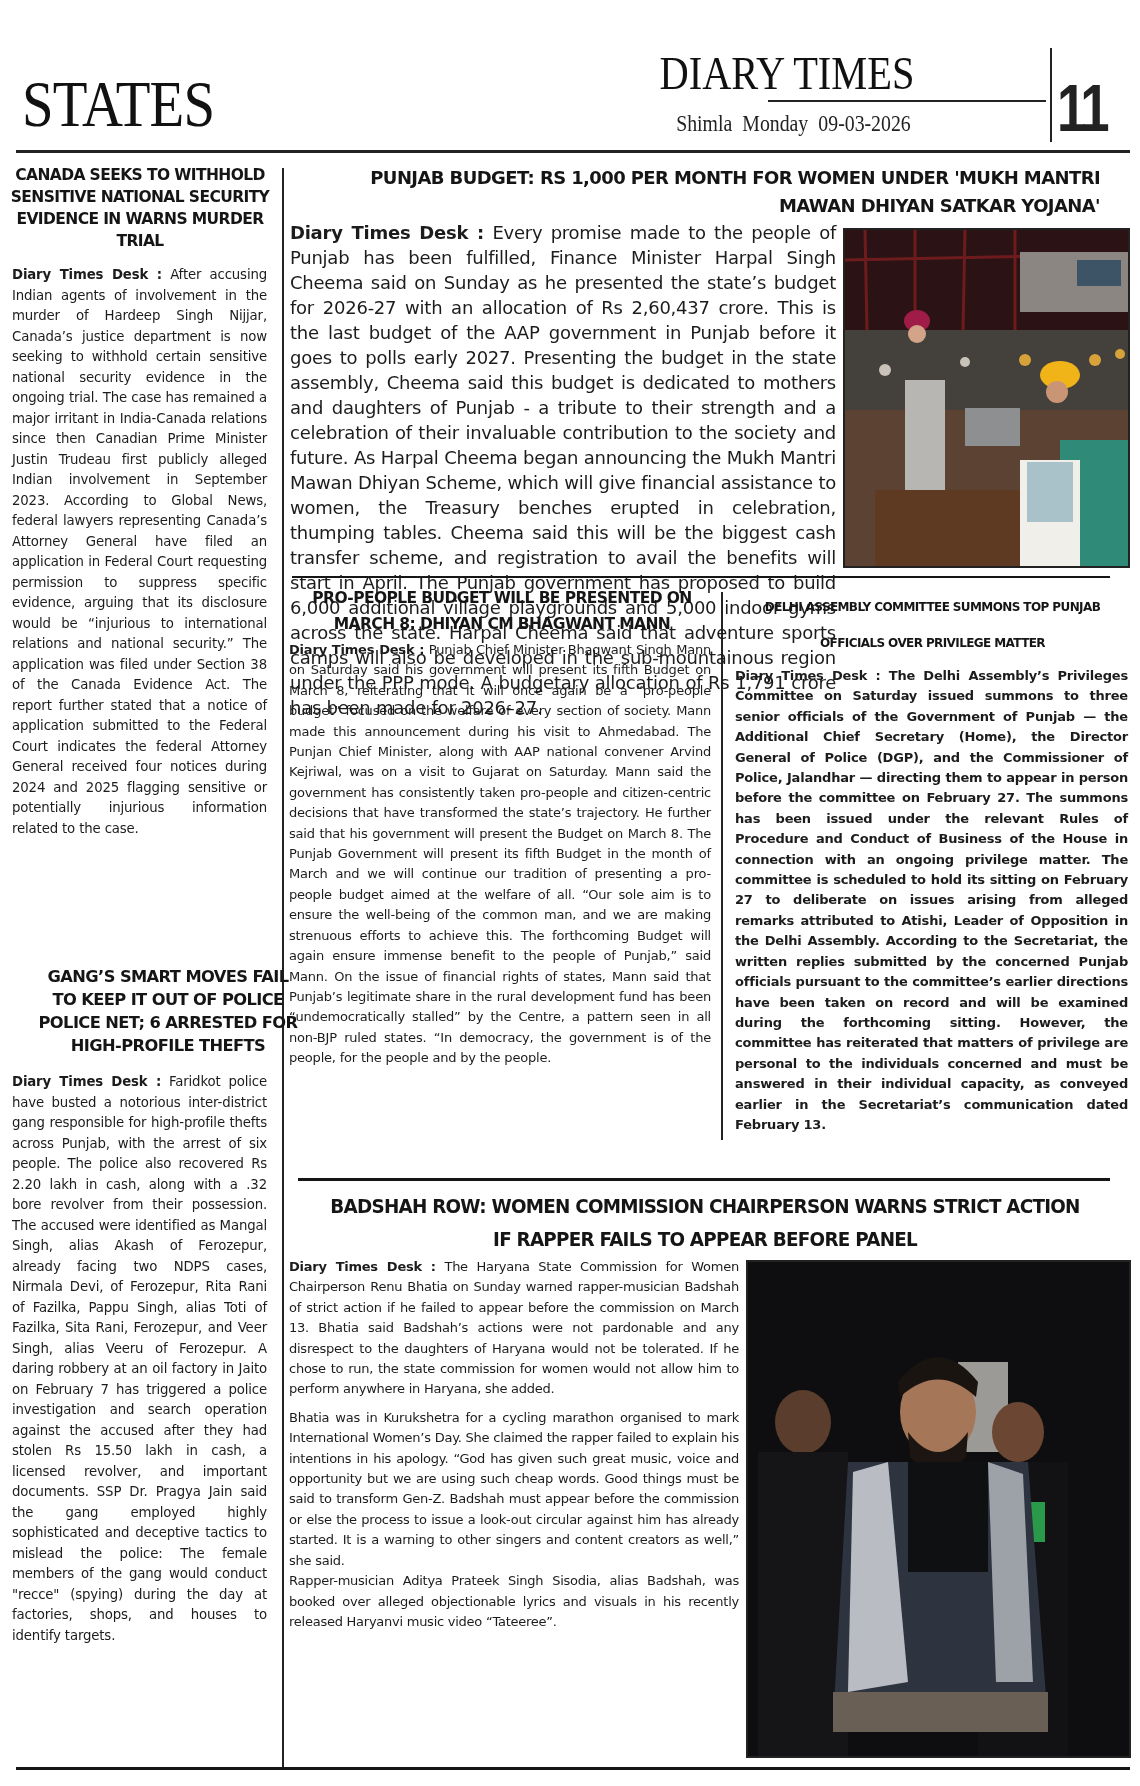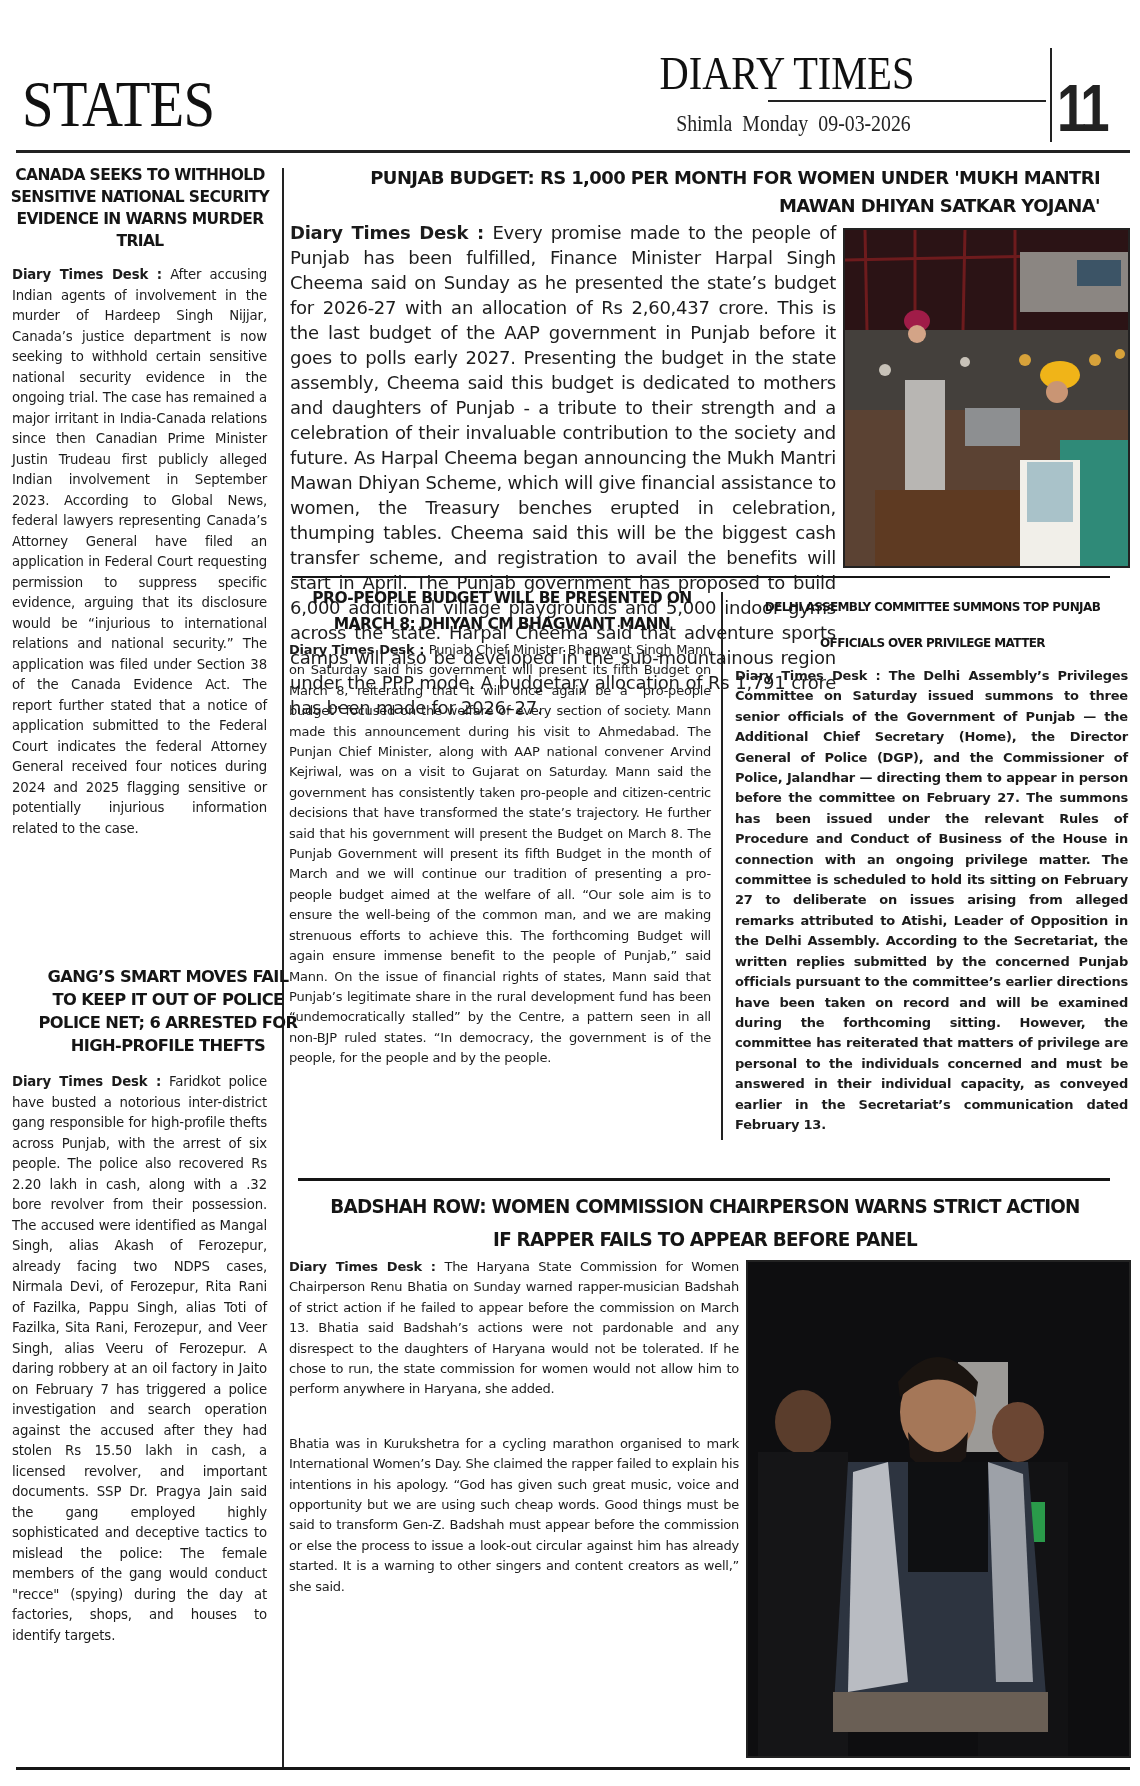--- a/index.html
+++ b/index.html
@@ -152,23 +152,24 @@
   <h2 class="headline" style="left:735px; top:589px; width:395px; font-size:12px; line-height:36px;">DELHI ASSEMBLY COMMITTEE SUMMONS TOP PUNJAB OFFICIALS OVER PRIVILEGE MATTER</h2>
   <div class="body-text mid-col byline-plain" style="left:735px; top:666px; width:393px;">
     <p><span class="byline-plain">Diary Times Desk :</span>
        <span>The Delhi Assembly’s Privileges Committee on Saturday issued summons to three senior officials of the Government of Punjab — the Additional Chief Secretary (Home), the Director General of Police (DGP), and the Commissioner of Police, Jalandhar — directing them to appear in person before the committee on February 27.  The summons has been issued under the relevant Rules of Procedure and Conduct of Business of the House in connection with an ongoing privilege matter. The committee is scheduled to hold its sitting on February 27 to deliberate on issues arising from alleged remarks attributed to Atishi, Leader of Opposition in the Delhi Assembly. According to the Secretariat, the written replies submitted by the concerned Punjab officials pursuant to the committee’s earlier directions have been taken on record and will be examined during the forthcoming sitting. However, the committee has reiterated that matters of privilege are personal to the individuals concerned and must be answered in their individual capacity, as conveyed earlier in the Secretariat’s communication dated February 13.</span></p>
   </div>
 </article>
 
 <article>
   <h1 class="headline" style="left:295px; top:1190px; width:820px; font-size:19.5px; line-height:33px; transform:scaleX(0.94); transform-origin:center top; letter-spacing:-0.8px;">BADSHAH ROW: WOMEN COMMISSION CHAIRPERSON WARNS STRICT ACTION IF RAPPER FAILS TO APPEAR BEFORE PANEL</h1>
   <div class="body-text bad-col" style="left:289px; top:1257px; width:450px;">
-    <p style="margin-bottom:34px;"><span class="byline">Diary Times Desk :</span>
+    <p style="margin-bottom:8px;"><span class="byline">Diary Times Desk :</span>
        <span>The Haryana State Commission for Women Chairperson Renu Bhatia on Sunday warned rapper-musician Badshah of strict action if he failed to appear before the commission on March 13. Bhatia said Badshah’s actions were not pardonable and any disrespect to the daughters of Haryana would not be tolerated. If he chose to run, the state commission for women would not allow him to perform anywhere in Haryana, she added.</span></p>
     <p>Bhatia was in Kurukshetra for a cycling marathon organised to mark International Women’s Day. She claimed the rapper failed to explain his intentions in his apology. “God has given such great music, voice and opportunity but we are using such cheap words. Good things must be said to transform Gen-Z. Badshah must appear before the commission or else the process to issue a look-out circular against him has already started. It is a warning to other singers and content creators as well,” she said.</p>
+    <p>Rapper-musician Aditya Prateek Singh Sisodia, alias Badshah, was booked over alleged objectionable lyrics and visuals in his recently released Haryanvi music video “Tateeree”.</p>
   </div>
   <div class="photo" style="left:746px; top:1260px; width:385px; height:498px; background:#0d0d0f;">
     <svg width="385" height="498" viewBox="0 0 385 498">
       <rect x="0" y="0" width="385" height="498" fill="#0e0e10"></rect>
       <rect x="210" y="100" width="50" height="90" fill="#d9d6d2" opacity="0.7"></rect>
       <ellipse cx="55" cy="160" rx="28" ry="32" fill="#5a3d2c"></ellipse>
       <rect x="10" y="190" width="90" height="308" fill="#151517"></rect>
       <ellipse cx="270" cy="170" rx="26" ry="30" fill="#6b4633"></ellipse>
       <rect x="230" y="200" width="90" height="298" fill="#121214"></rect>
       <rect x="283" y="240" width="14" height="40" fill="#2a9a4a"></rect>

